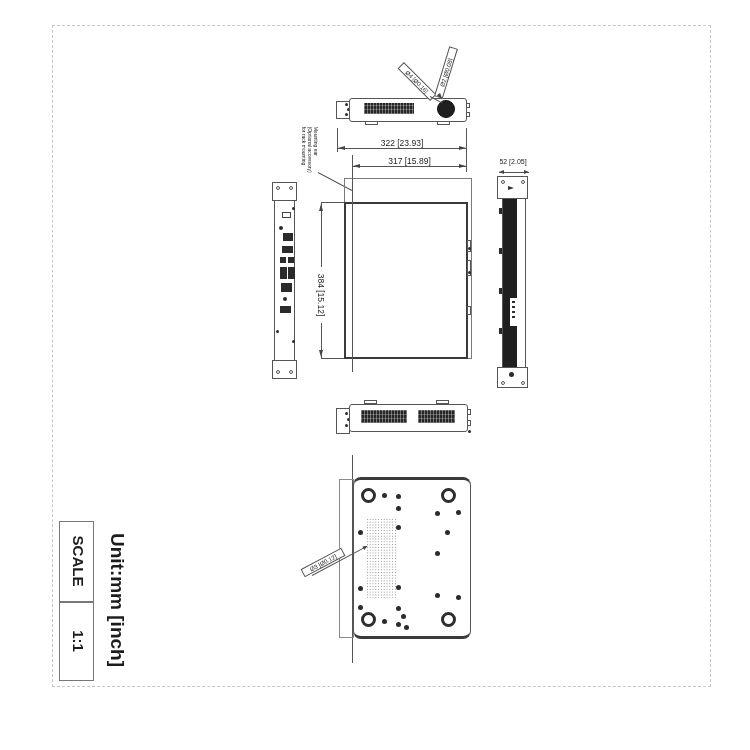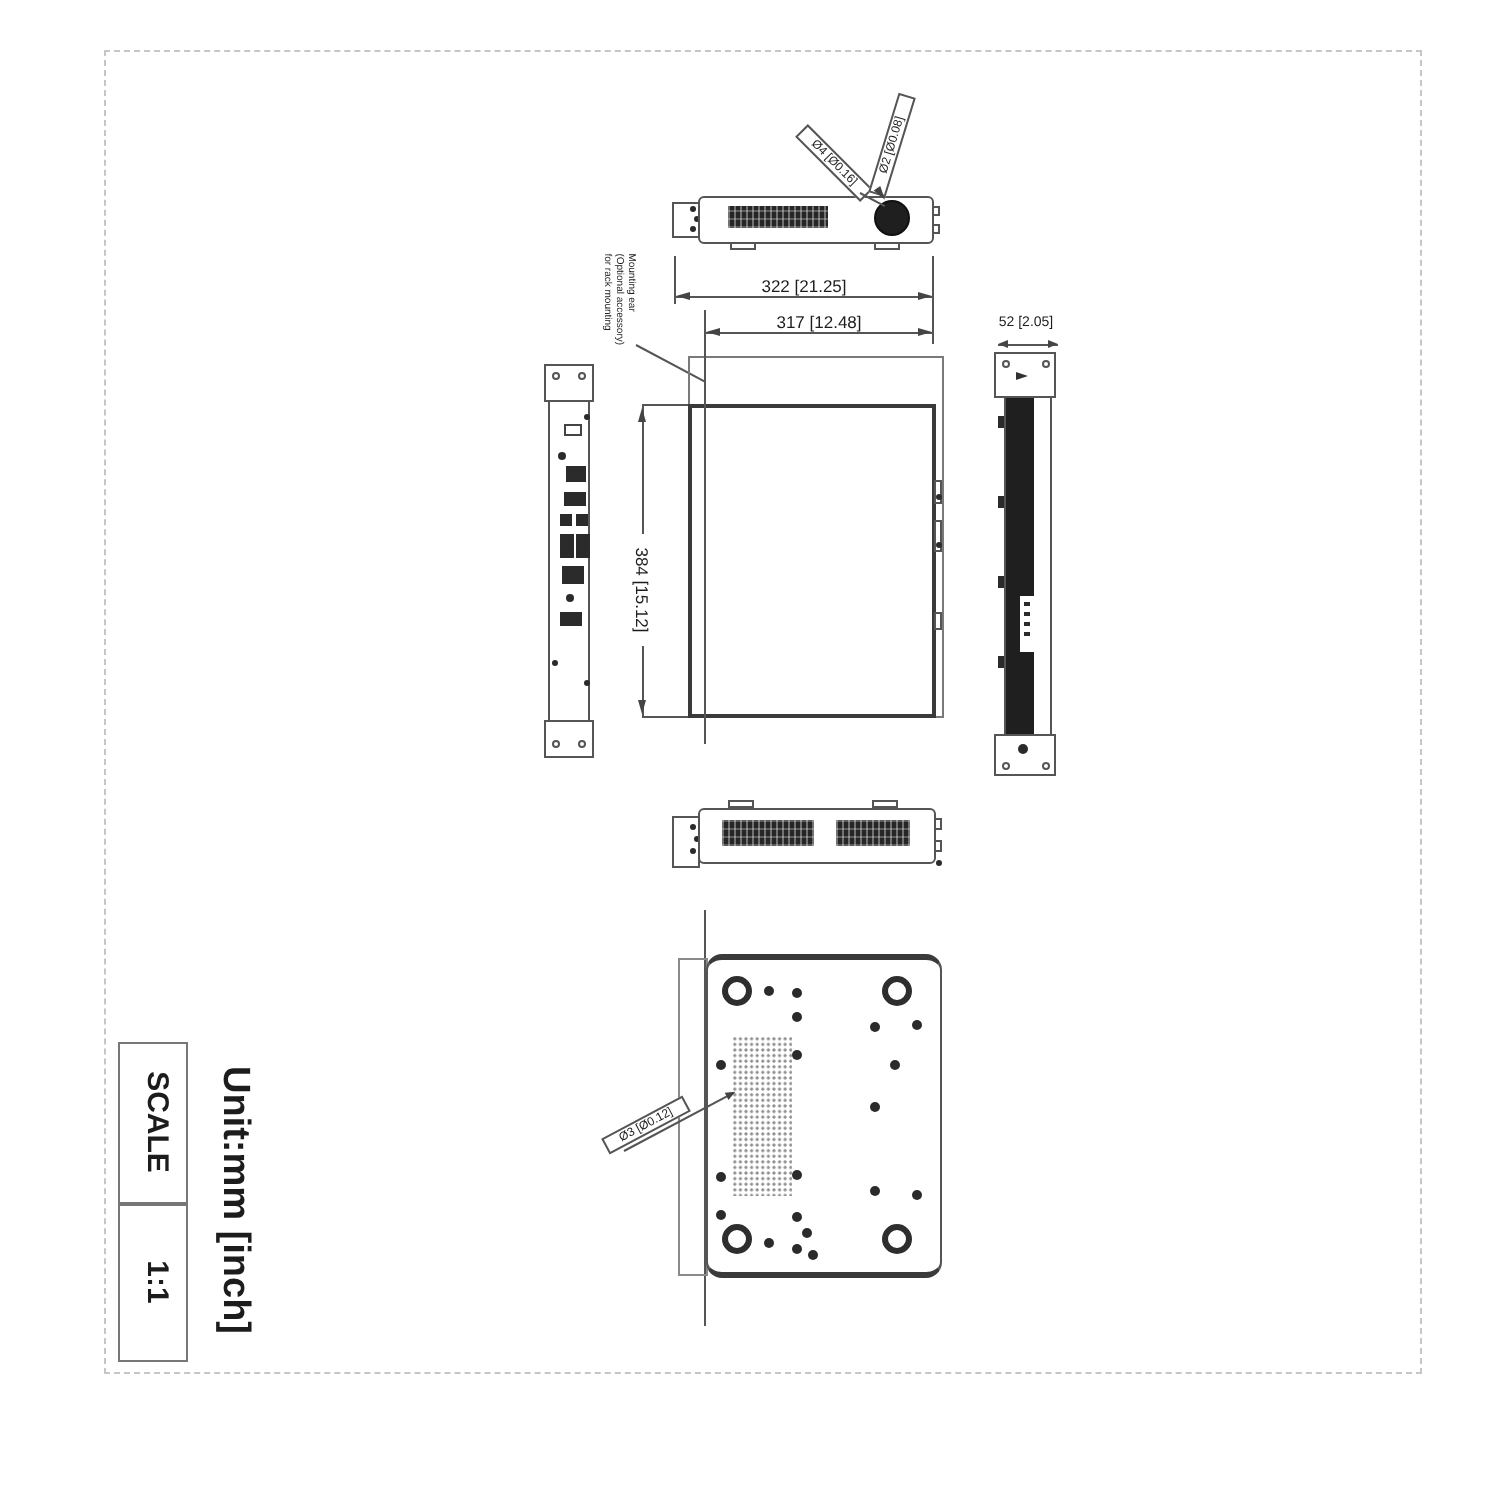--- a/index.html
+++ b/index.html
@@ -57,28 +57,28 @@
   <div class="callout" style="left:420px;top:68px;width:52px;height:9px;transform:rotate(-73deg);">Ø2 [Ø0.08]</div>
   <div class="ln" style="left:430px;top:96px;width:14px;height:1px;transform:rotate(28deg);transform-origin:left center;"></div>
   <div class="arr r" style="left:437px;top:95px;transform:rotate(55deg);"></div>
 
   <div>
     <div class="ln" style="left:337px;top:128px;width:1px;height:24px;"></div>
     <div class="ln" style="left:466px;top:128px;width:1px;height:44px;"></div>
     <div class="ln" style="left:337px;top:148px;width:130px;height:1px;"></div>
     <div class="arr l" style="left:338px;top:146px;"></div>
     <div class="arr r" style="left:459px;top:146px;"></div>
-    <div class="dimtxt" style="left:337px;top:138px;width:130px;">322 [21.25]</div>
+    <div class="dimtxt" style="left:337px;top:138px;width:130px;">322 [23.93]</div>
   </div>
 
   <div>
     <div class="ln" style="left:352px;top:166px;width:115px;height:1px;"></div>
     <div class="arr l" style="left:353px;top:164px;"></div>
     <div class="arr r" style="left:459px;top:164px;"></div>
-    <div class="dimtxt" style="left:352px;top:156px;width:115px;">317 [12.48]</div>
+    <div class="dimtxt" style="left:352px;top:156px;width:115px;">317 [15.89]</div>
   </div>
 
   <div class="notetxt" style="left:283px;top:144px;width:52px;transform:rotate(90deg);">
     <span style="display:block;">Mounting ear</span>
     <span style="display:block;">(Optional accessory)</span>
     <span style="display:block;">for rack mounting</span>
   </div>
   <div class="ln" style="left:318px;top:172px;width:39px;height:1px;transform:rotate(28deg);transform-origin:left center;"></div>
 
   <div>

